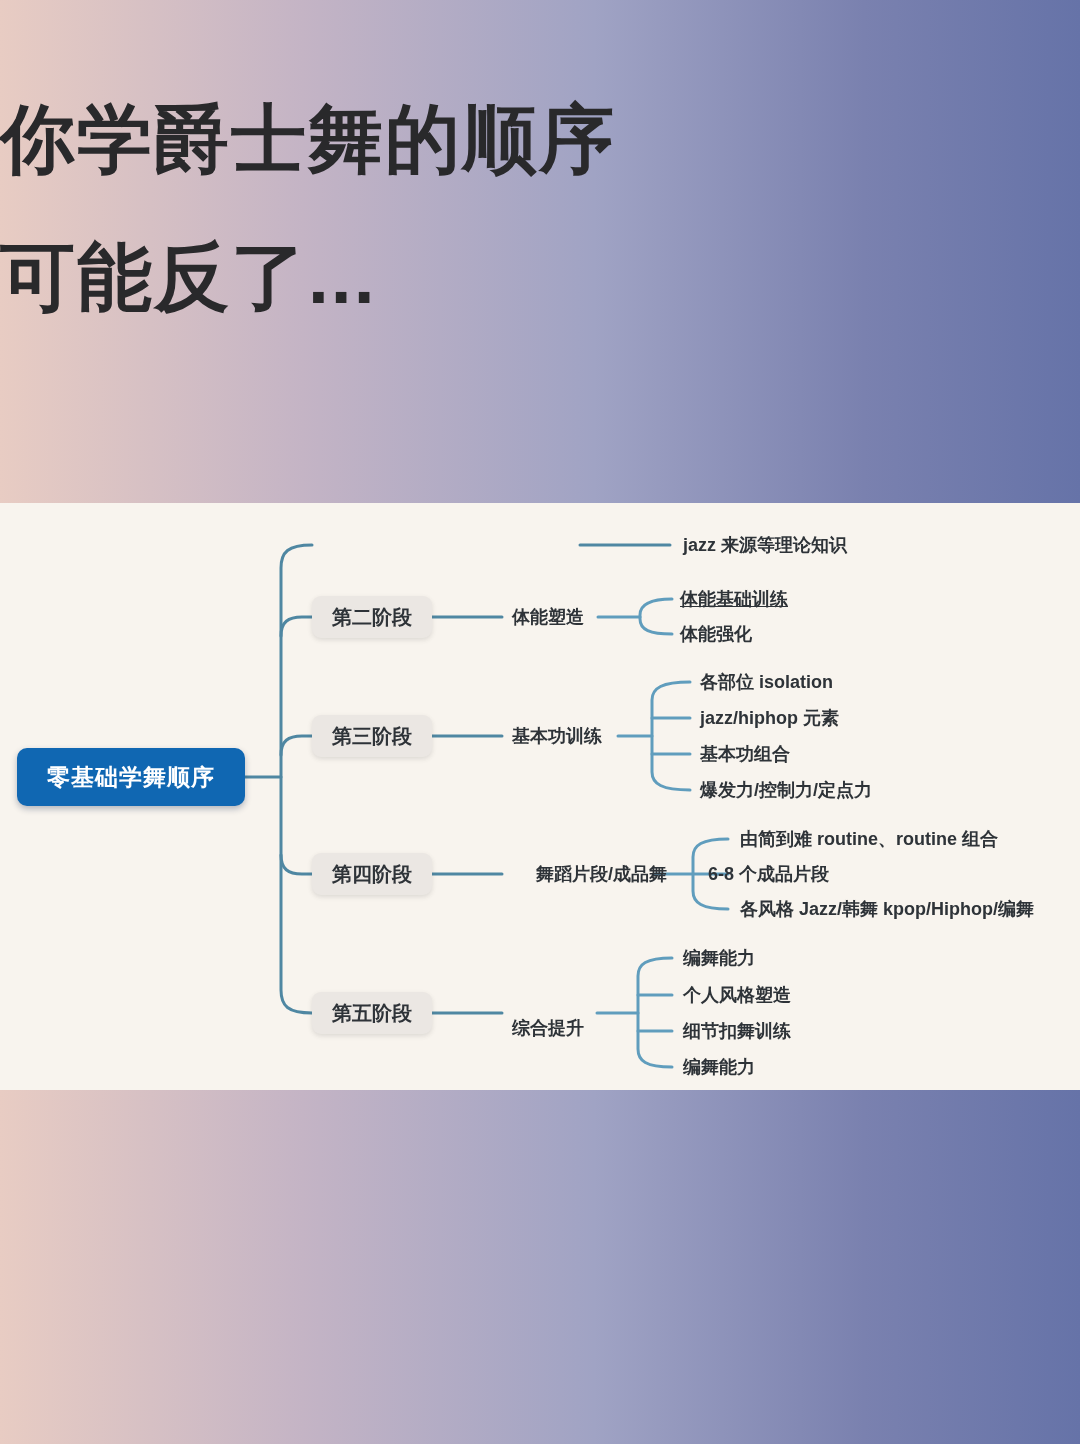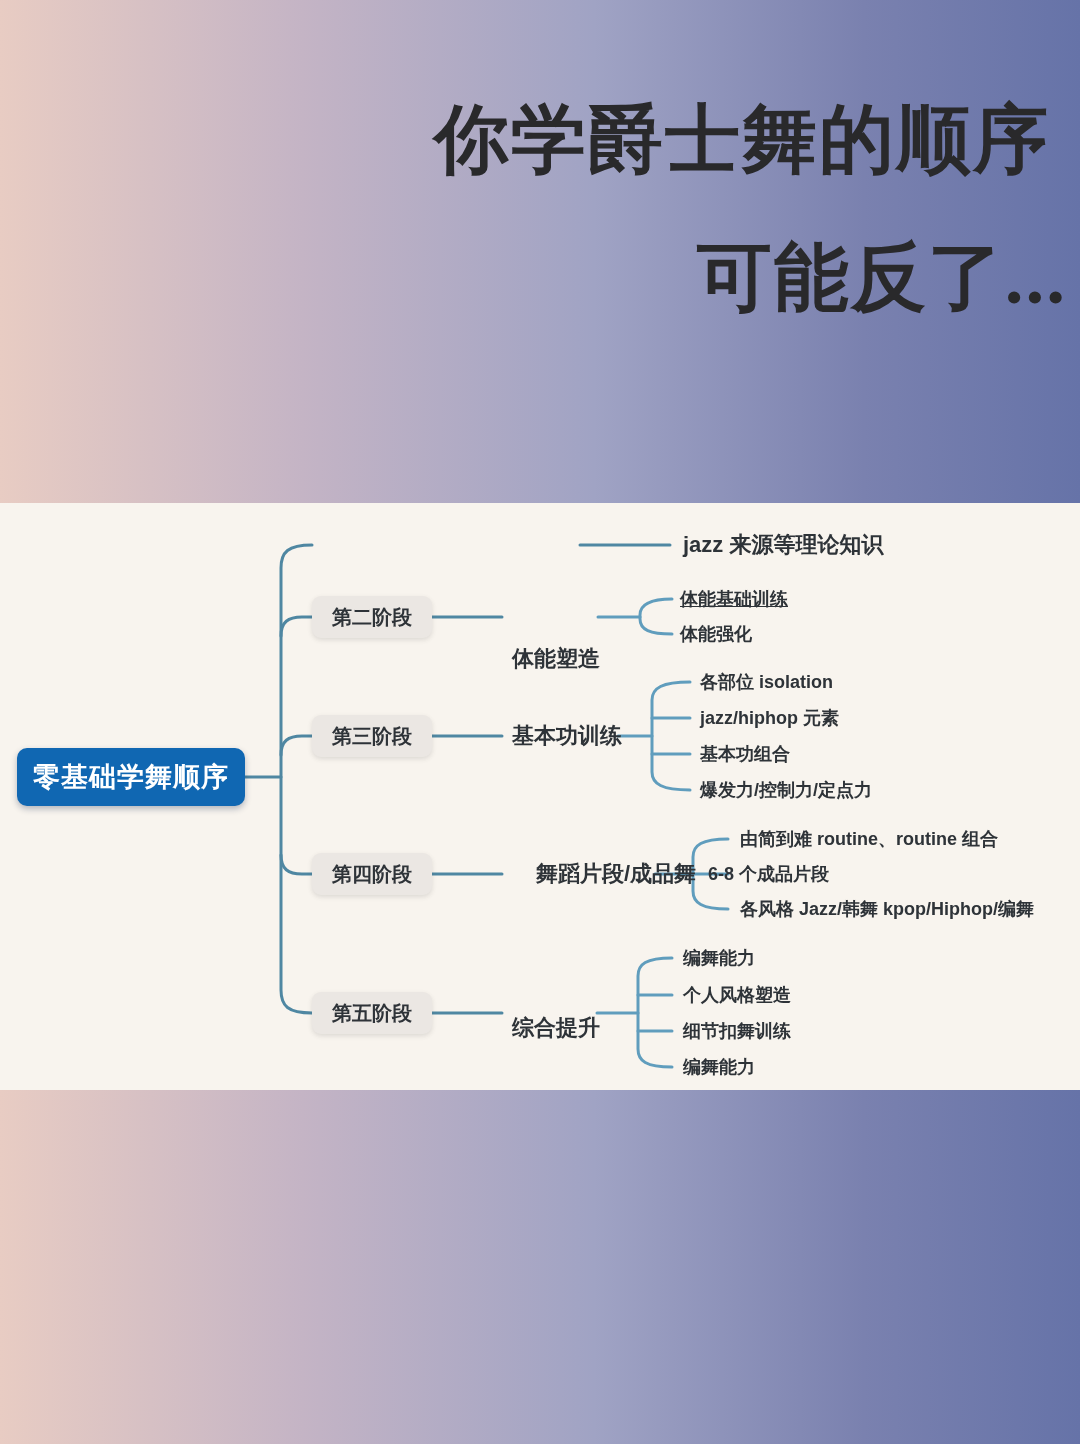--- a/index.html
+++ b/index.html
@@ -3,51 +3,51 @@
 <meta charset="utf-8">
 <style>
   html,body{margin:0;padding:0;}
   body{width:1080px;height:1444px;}
   .page{
     position:relative;width:1080px;height:1444px;overflow:hidden;
     background:linear-gradient(to right,#e8ccc3 0%,#c4b4c5 28%,#a0a3c4 55%,#7a81af 80%,#6673a8 100%);
     font-family:"Liberation Sans","DejaVu Sans",sans-serif;
   }
   .title-line{
-    position:absolute;left:0;width:1050px;text-align:right;
-    font-size:75px;font-weight:700;color:#29292b;letter-spacing:2px;white-space:nowrap;font-family:Liberation Serif, serif;
+    position:absolute;left:0;width:1050px;text-align:left;
+    font-size:75px;font-weight:700;color:#29292b;letter-spacing:2px;white-space:nowrap;
   }
   #title1{top:90px;}
-  #title2{top:228px;padding-left:17px;}
+  #title2{top:228px;}
   .panel{position:absolute;left:0;top:503px;width:1080px;height:587px;background:#f8f4ee;}
   .connector-layer{position:absolute;left:0;top:0;width:1080px;height:1444px;pointer-events:none;}
   .root-node{
     position:absolute;left:17px;top:748px;width:228px;height:58px;
     background:#1067b2;color:#ffffff;border-radius:10px;
     display:flex;align-items:center;justify-content:center;
-    font-size:27px;font-weight:700;letter-spacing:1px;
+    font-size:23px;font-weight:700;letter-spacing:1px;
     box-shadow:0 3px 6px rgba(20,40,80,.30);
   }
   .stage-node{
     position:absolute;background:#ebe7e3;color:#2e3338;border-radius:9px;
     display:flex;align-items:center;justify-content:center;
     font-size:20px;font-weight:700;white-space:nowrap;
     box-shadow:0 2px 5px rgba(60,60,60,.14);
   }
   #stage1{left:312px;top:524px;width:268px;height:42px;}
   #stage2{left:312px;top:596px;width:120px;height:42px;}
   #stage3{left:312px;top:715px;width:120px;height:42px;}
   #stage4{left:312px;top:853px;width:120px;height:42px;}
   #stage5{left:312px;top:992px;width:120px;height:42px;}
   .topic{
     position:absolute;height:28px;display:flex;align-items:center;
-    color:#2e3338;font-size:22px;font-weight:700;white-space:nowrap;
+    color:#2e3338;font-size:18px;font-weight:700;white-space:nowrap;
   }
   #topic1{left:683px;top:531px;}
-  #topic2{left:512px;top:603px;margin-top:42px;}
+  #topic2{left:512px;top:603px;}
   #topic3{left:512px;top:722px;font-family:Liberation Mono, monospace;}
   #topic4{left:512px;top:860px;margin-left:24px;}
   #topic5{left:512px;top:986px;margin-top:28px;}
   .leaf{
     position:absolute;height:26px;display:flex;align-items:center;
     color:#2e3338;font-size:18px;font-weight:600;white-space:nowrap;
   }
   #leaf2a{left:680px;top:586px;text-decoration:underline;} #leaf2b{left:680px;top:621px;}
   #leaf3a{left:700px;top:669px;} #leaf3b{left:700px;top:705px;}
   #leaf3c{left:700px;top:741px;} #leaf3d{left:700px;top:777px;}

